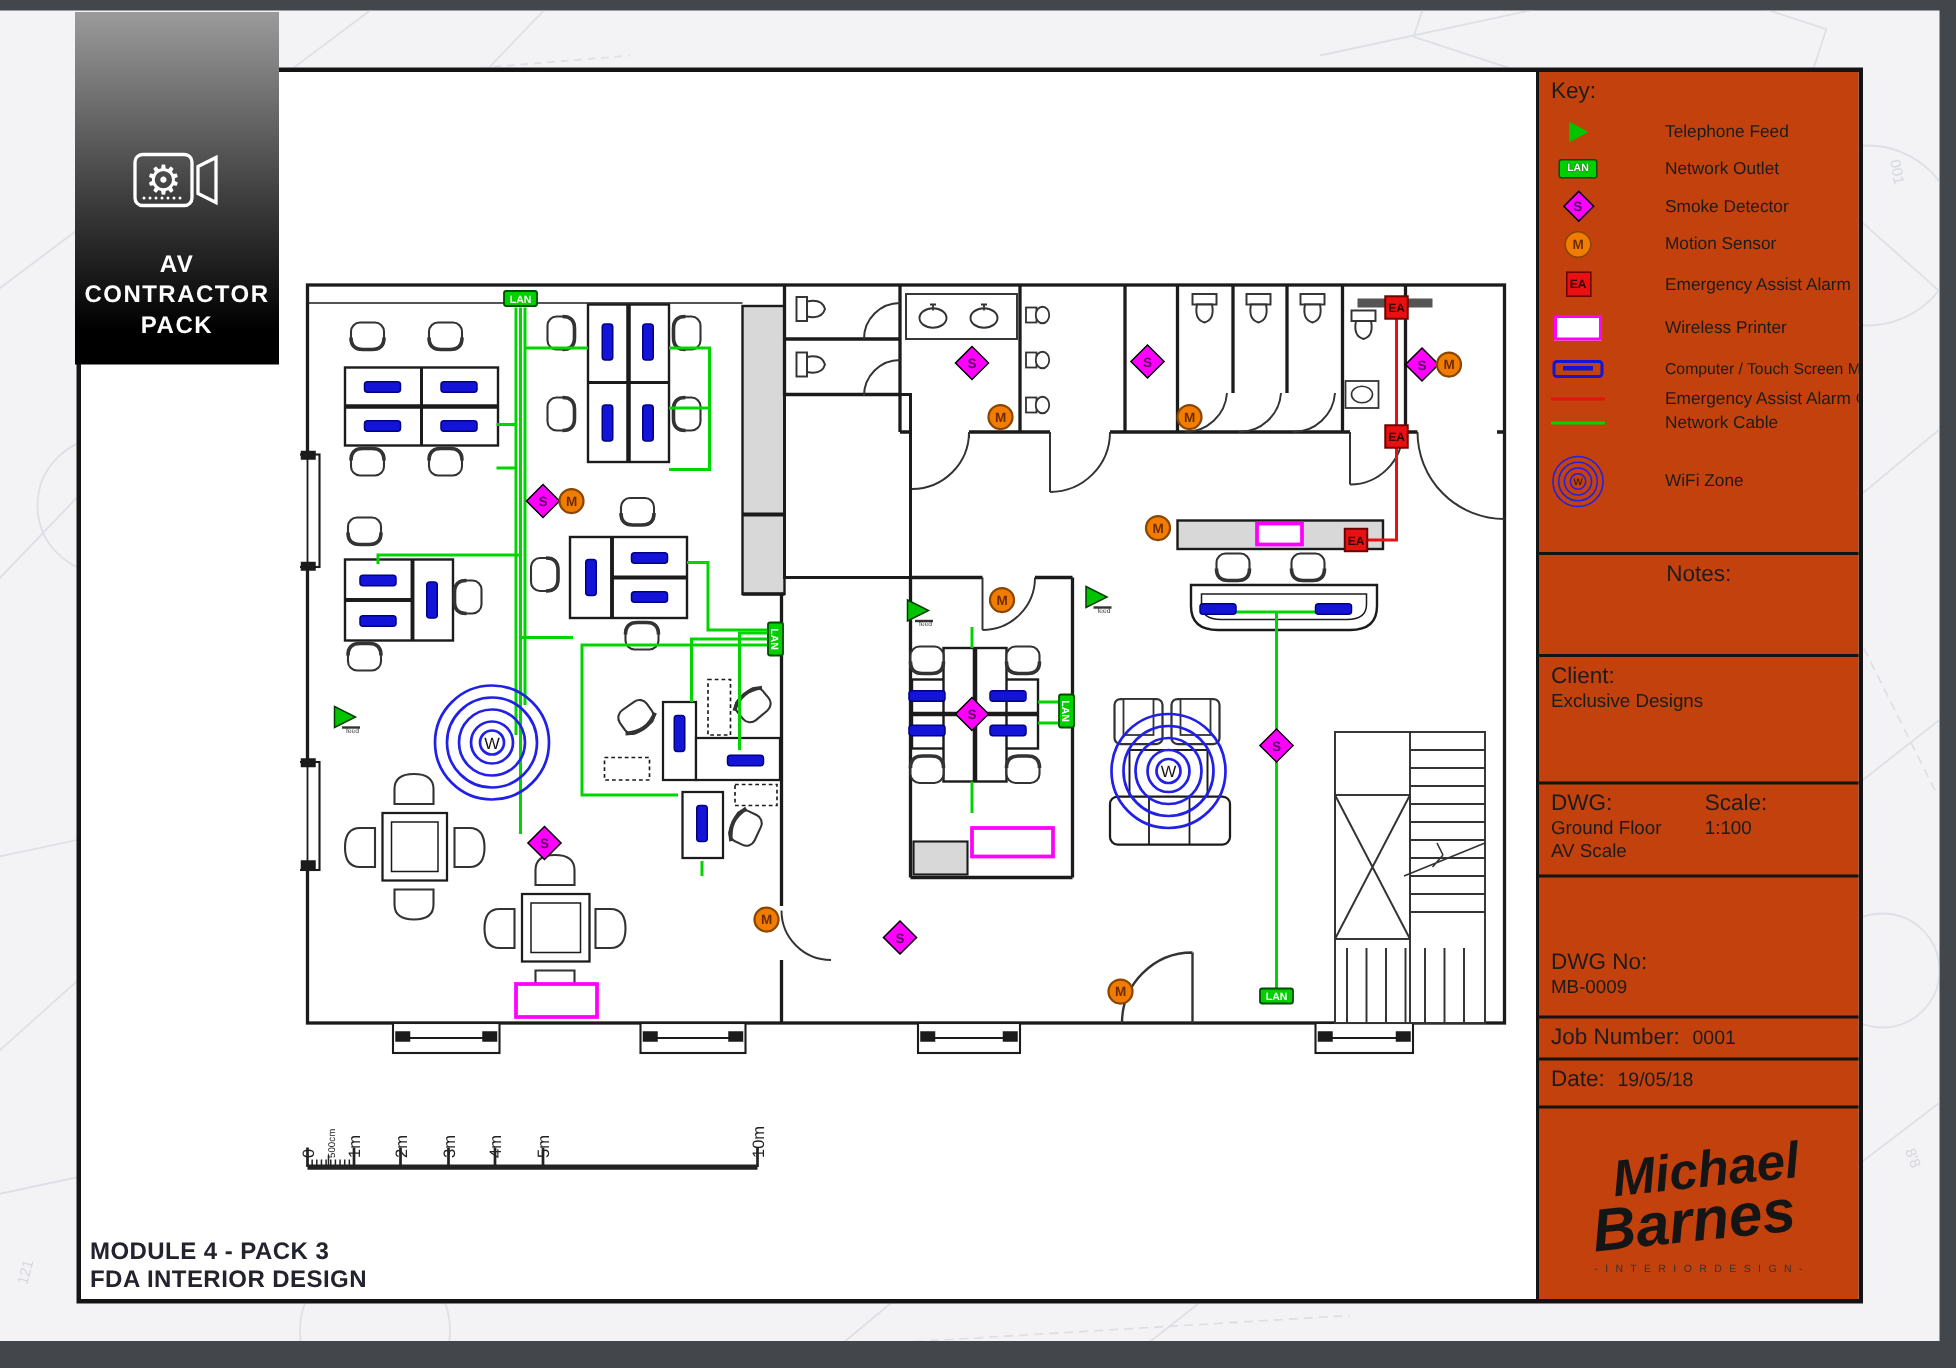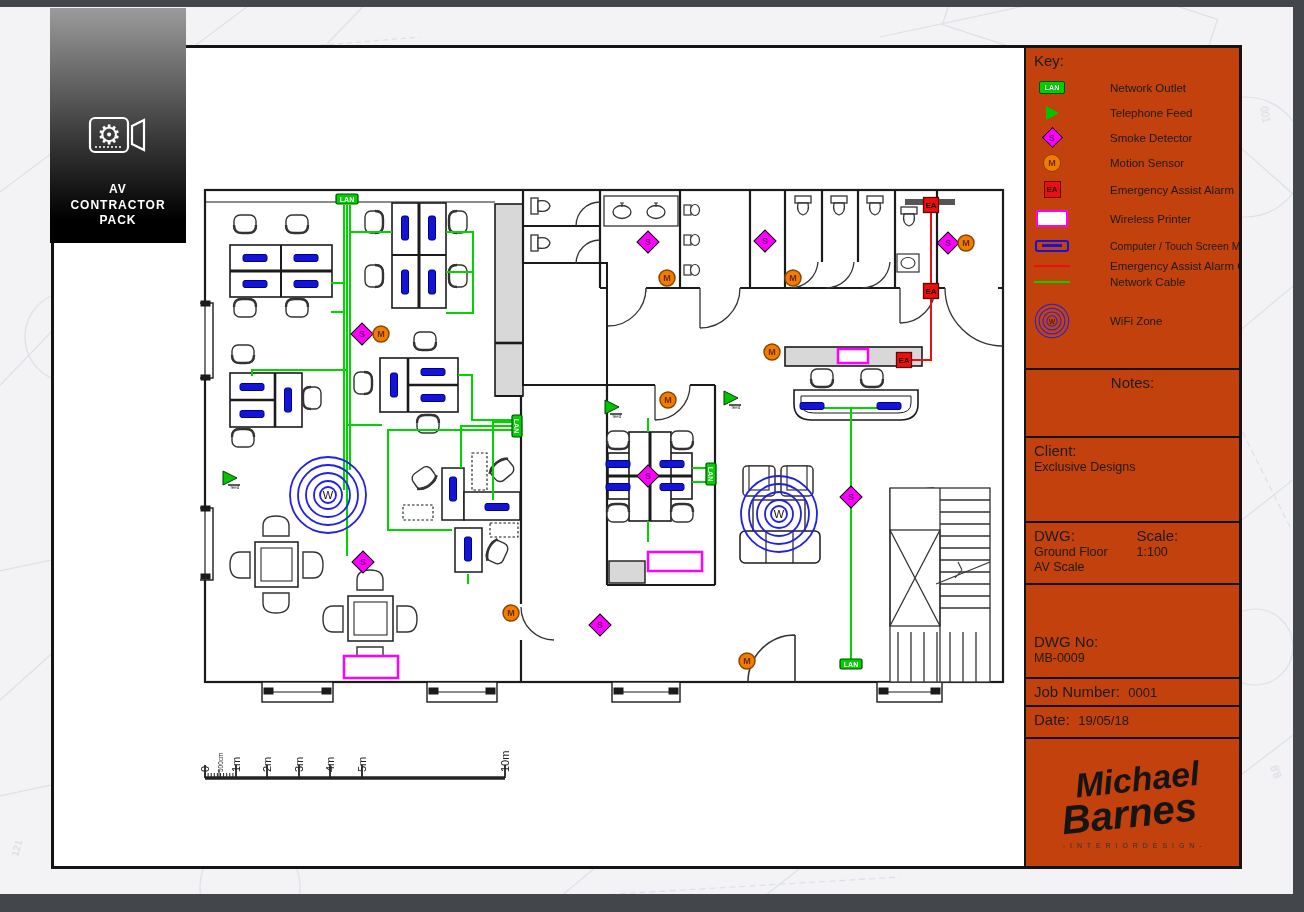--- a/index.html
+++ b/index.html
@@ -9,21 +9,21 @@
   #bg-area{position:absolute;left:0;top:7px;right:11px;bottom:18px;background:#f3f3f5;}
   #bg-texture{position:absolute;left:0;top:0;width:100%;height:100%;}
   
   #sheet{position:absolute;left:51px;top:45px;width:1185px;height:818px;background:#fff;
          border:3px solid #141414;}
   
   #logo{position:absolute;left:50px;top:8px;width:136px;height:235px;z-index:5;
         background:linear-gradient(#9b9b9b,#3a3a3a 55%,#000 90%);
         display:flex;flex-direction:column;align-items:center;justify-content:flex-end;
         padding-bottom:14px;box-sizing:border-box;}
-  #logo .ltxt{color:#fff;font-weight:700;font-size:12px;letter-spacing:1px;line-height:1.3;
+  #logo .ltxt{color:#fff;font-weight:700;font-size:16px;letter-spacing:1px;line-height:1.3;
         text-align:center;white-space:nowrap;}
   
   #panel{position:absolute;right:0;top:0;bottom:0;width:215px;border-left:2px solid #141414;
          background:#c2410c;display:flex;flex-direction:column;box-sizing:border-box;}
   .sect{border-bottom:2px solid #141414;padding:4px 8px;box-sizing:border-box;overflow:hidden;}
   .sect h3{margin:0;font-size:15px;font-weight:500;color:#1c1c1c;}
   .sect .val{font-size:12.5px;color:#1c1c1c;margin-top:1px;}
   #sect-key{height:322px;}
   #sect-notes{height:68px;text-align:center;}
   #sect-project{height:50px;}
@@ -513,35 +513,39 @@
         <text x="108" y="36" font-size="11" fill="#222" transform="rotate(-90 108 36)">3m</text>
         <line x1="135" y1="42" x2="135" y2="29" stroke="#222" stroke-width="1.8"></line>
         <text x="139" y="36" font-size="11" fill="#222" transform="rotate(-90 139 36)">4m</text>
         <line x1="167" y1="42" x2="167" y2="29" stroke="#222" stroke-width="1.8"></line>
         <text x="171" y="36" font-size="11" fill="#222" transform="rotate(-90 171 36)">5m</text>
         <line x1="310" y1="42" x2="310" y2="29" stroke="#222" stroke-width="1.8"></line>
         <text x="314" y="36" font-size="11" fill="#222" transform="rotate(-90 314 36)">10m</text>
       </g>
   </svg>
 
+  <div id="footer-title">
+    <div>MODULE 4 - PACK 3</div>
+    <div>FDA INTERIOR DESIGN</div>
+  </div>
 
   <div id="panel">
     <div class="sect" id="sect-key">
       <h3 style="margin-bottom:6px;">Key:</h3>
       <div class="krow">
         <span class="kicon">
+            <span class="i-tri"></span>
+          </span>
+        <span class="klabel">Telephone Feed</span>
+      </div>
+      <div class="krow">
+        <span class="kicon">
             <span class="i-lan">LAN</span>
           </span>
         <span class="klabel">Network Outlet</span>
-      </div>
-      <div class="krow">
-        <span class="kicon">
-            <span class="i-tri"></span>
-          </span>
-        <span class="klabel">Telephone Feed</span>
       </div>
       <div class="krow">
         <span class="kicon">
             <span class="i-diamond">
               <span>S</span>
             </span>
           </span>
         <span class="klabel">Smoke Detector</span>
       </div>
       <div class="krow">

